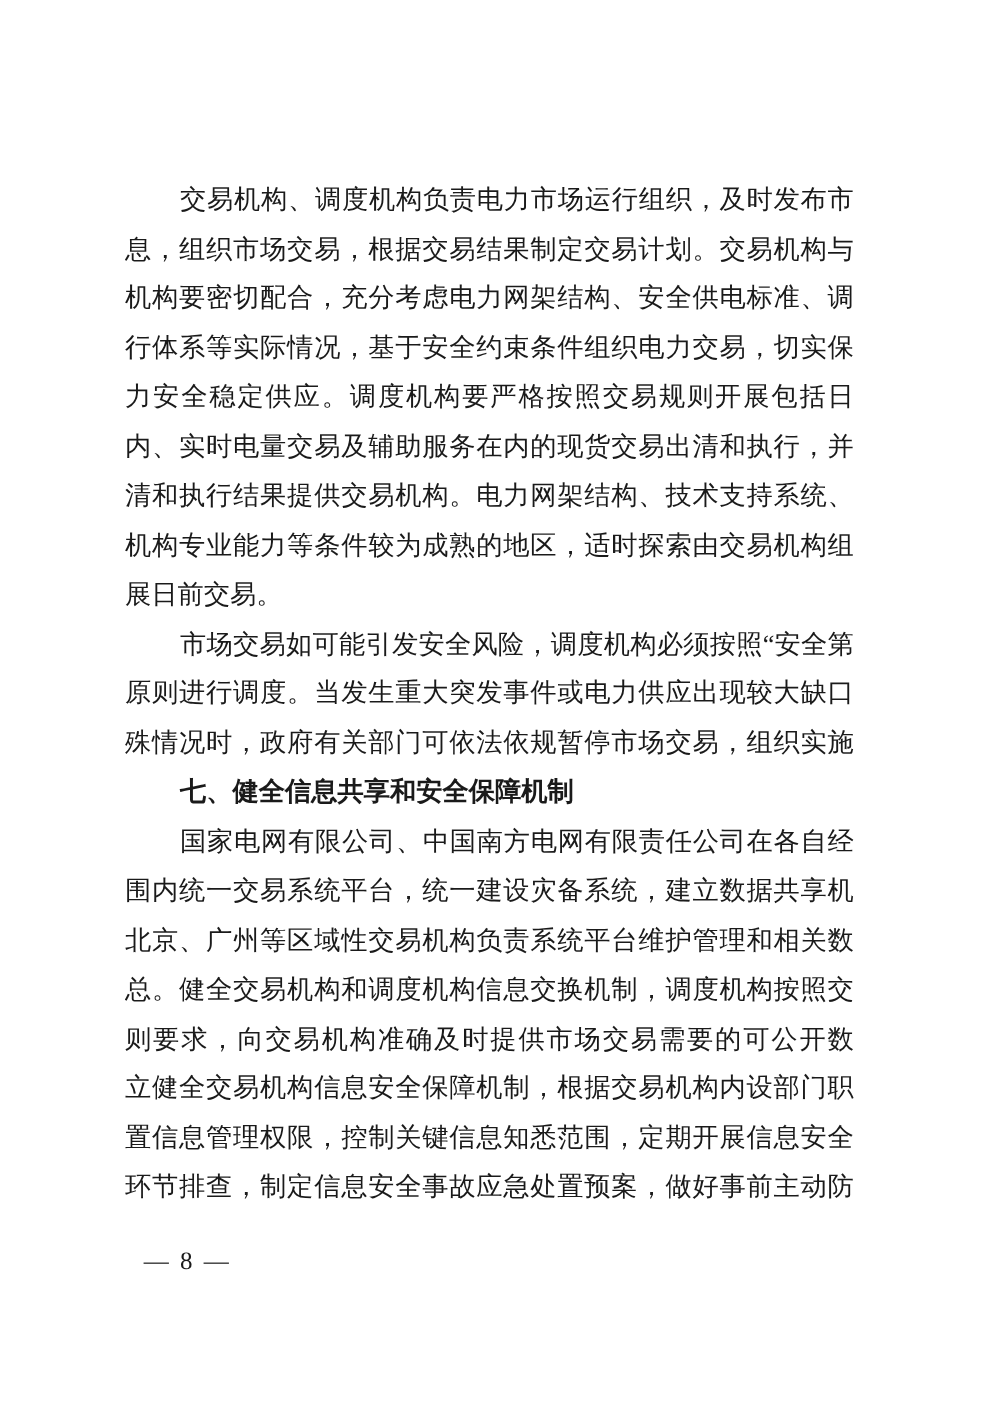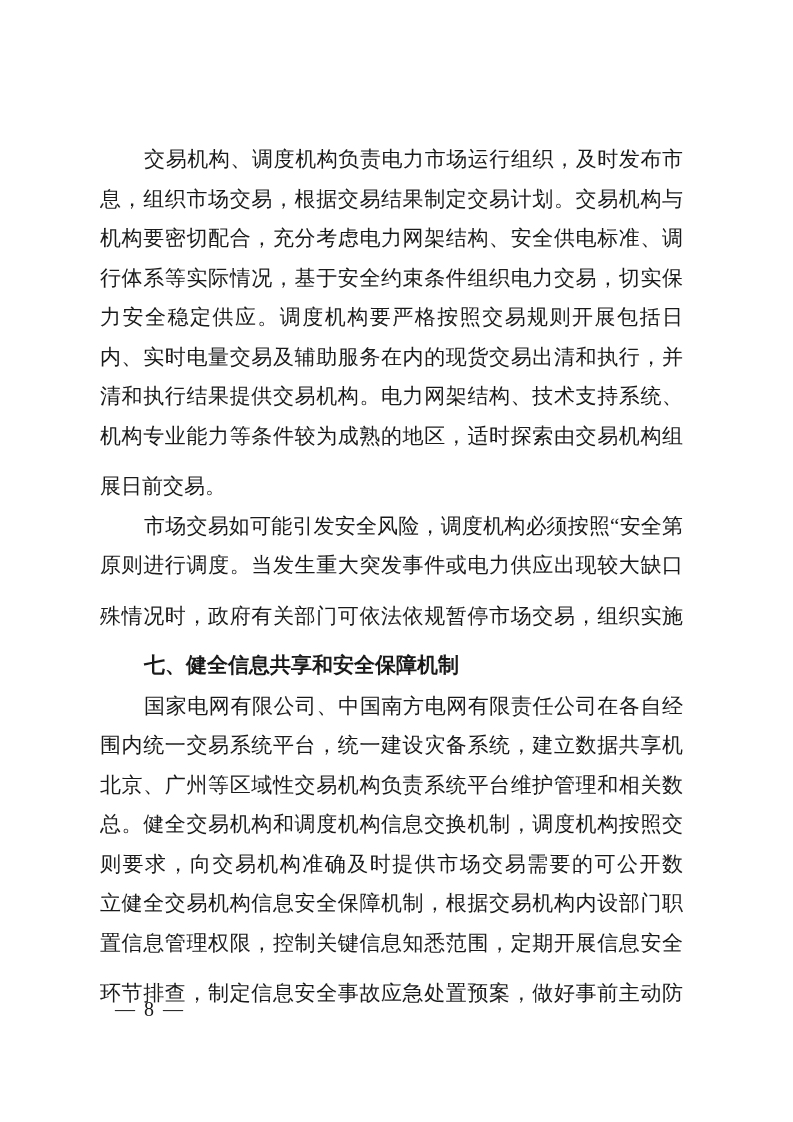--- a/index.html
+++ b/index.html
@@ -27,23 +27,23 @@
     height: 39.5px;
     line-height: 39.5px;
     font-size: 21px;
     text-align: justify;
     text-align-last: justify;
     text-justify: inter-ideograph;
     overflow: hidden;
     white-space: normal;
   }
   .block .line:first-child { text-indent: 2.1em; }
-  .block .line:last-child  { text-align-last: left; margin-top: 11px; }
+  .block .line:last-child  { text-align-last: left; }
   .block.heading .line {
-    font-family: Liberation Mono, monospace;
+    font-family: Liberation Sans, sans-serif;
     font-weight: 700;
     font-size: 21px;
     text-align: left;
     text-align-last: left;
     text-indent: 2.1em;
   }
   .footer {
     position: absolute;
     left: 115px;
     top: 998px;

